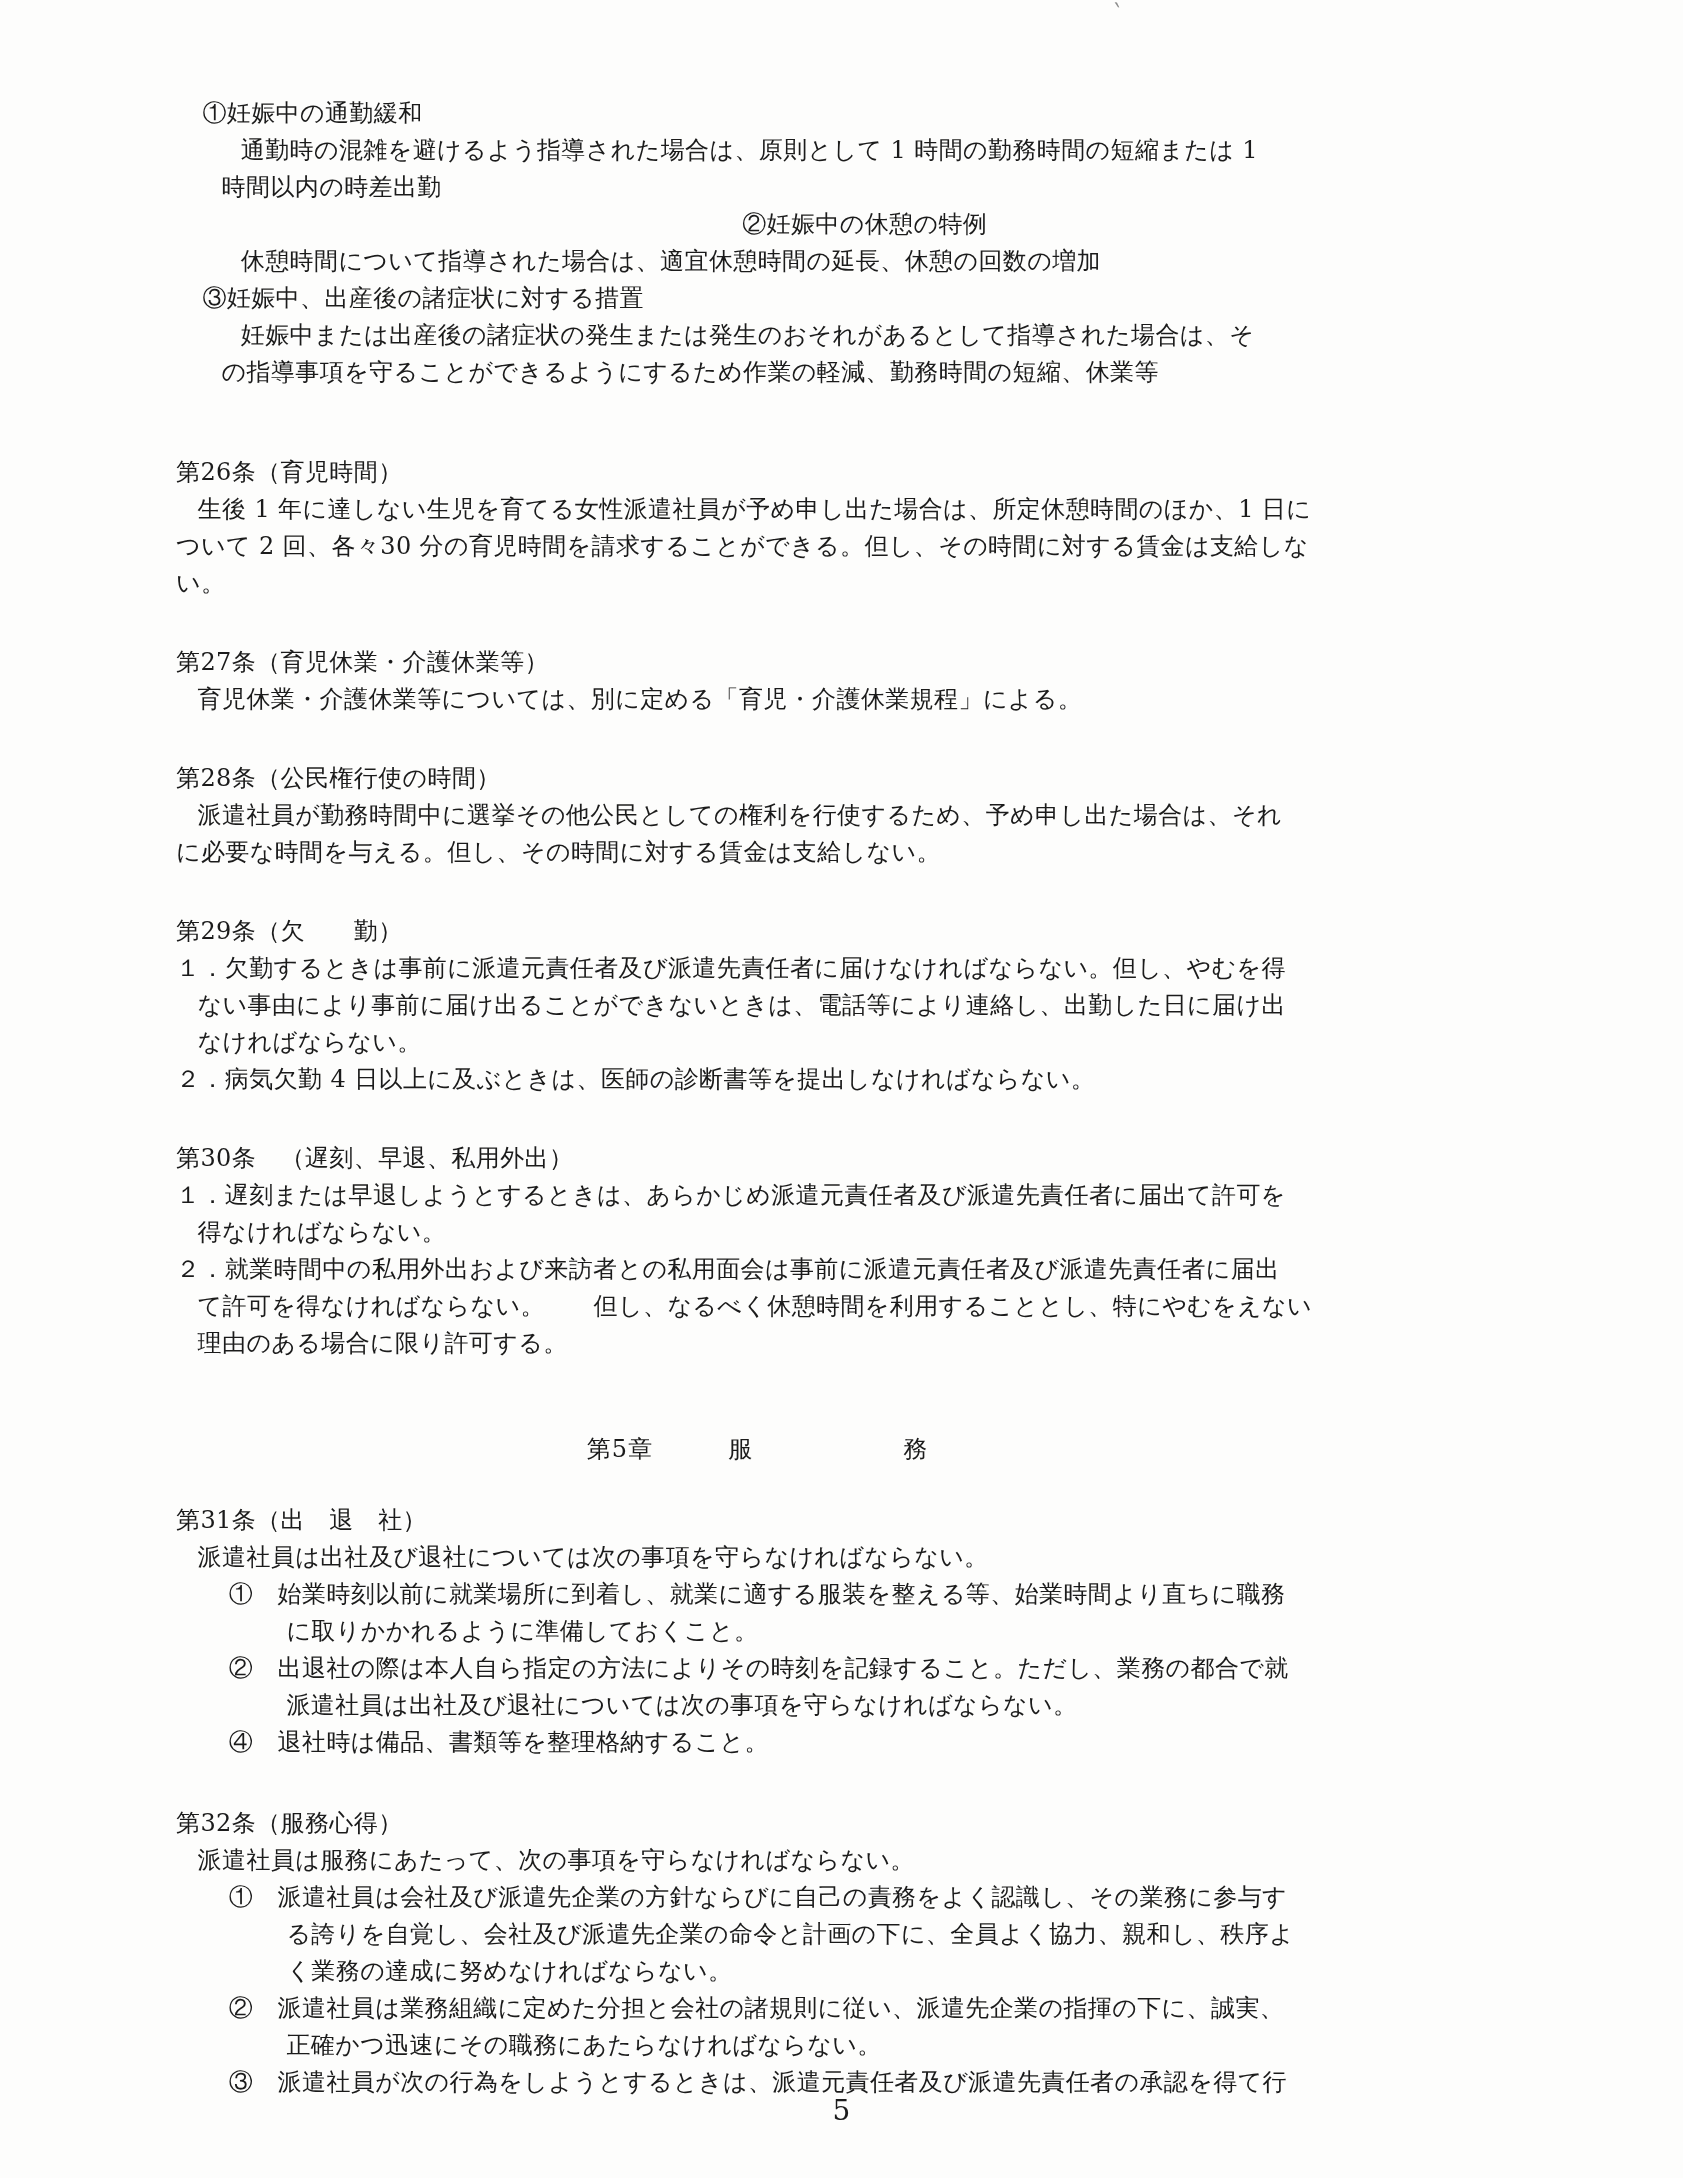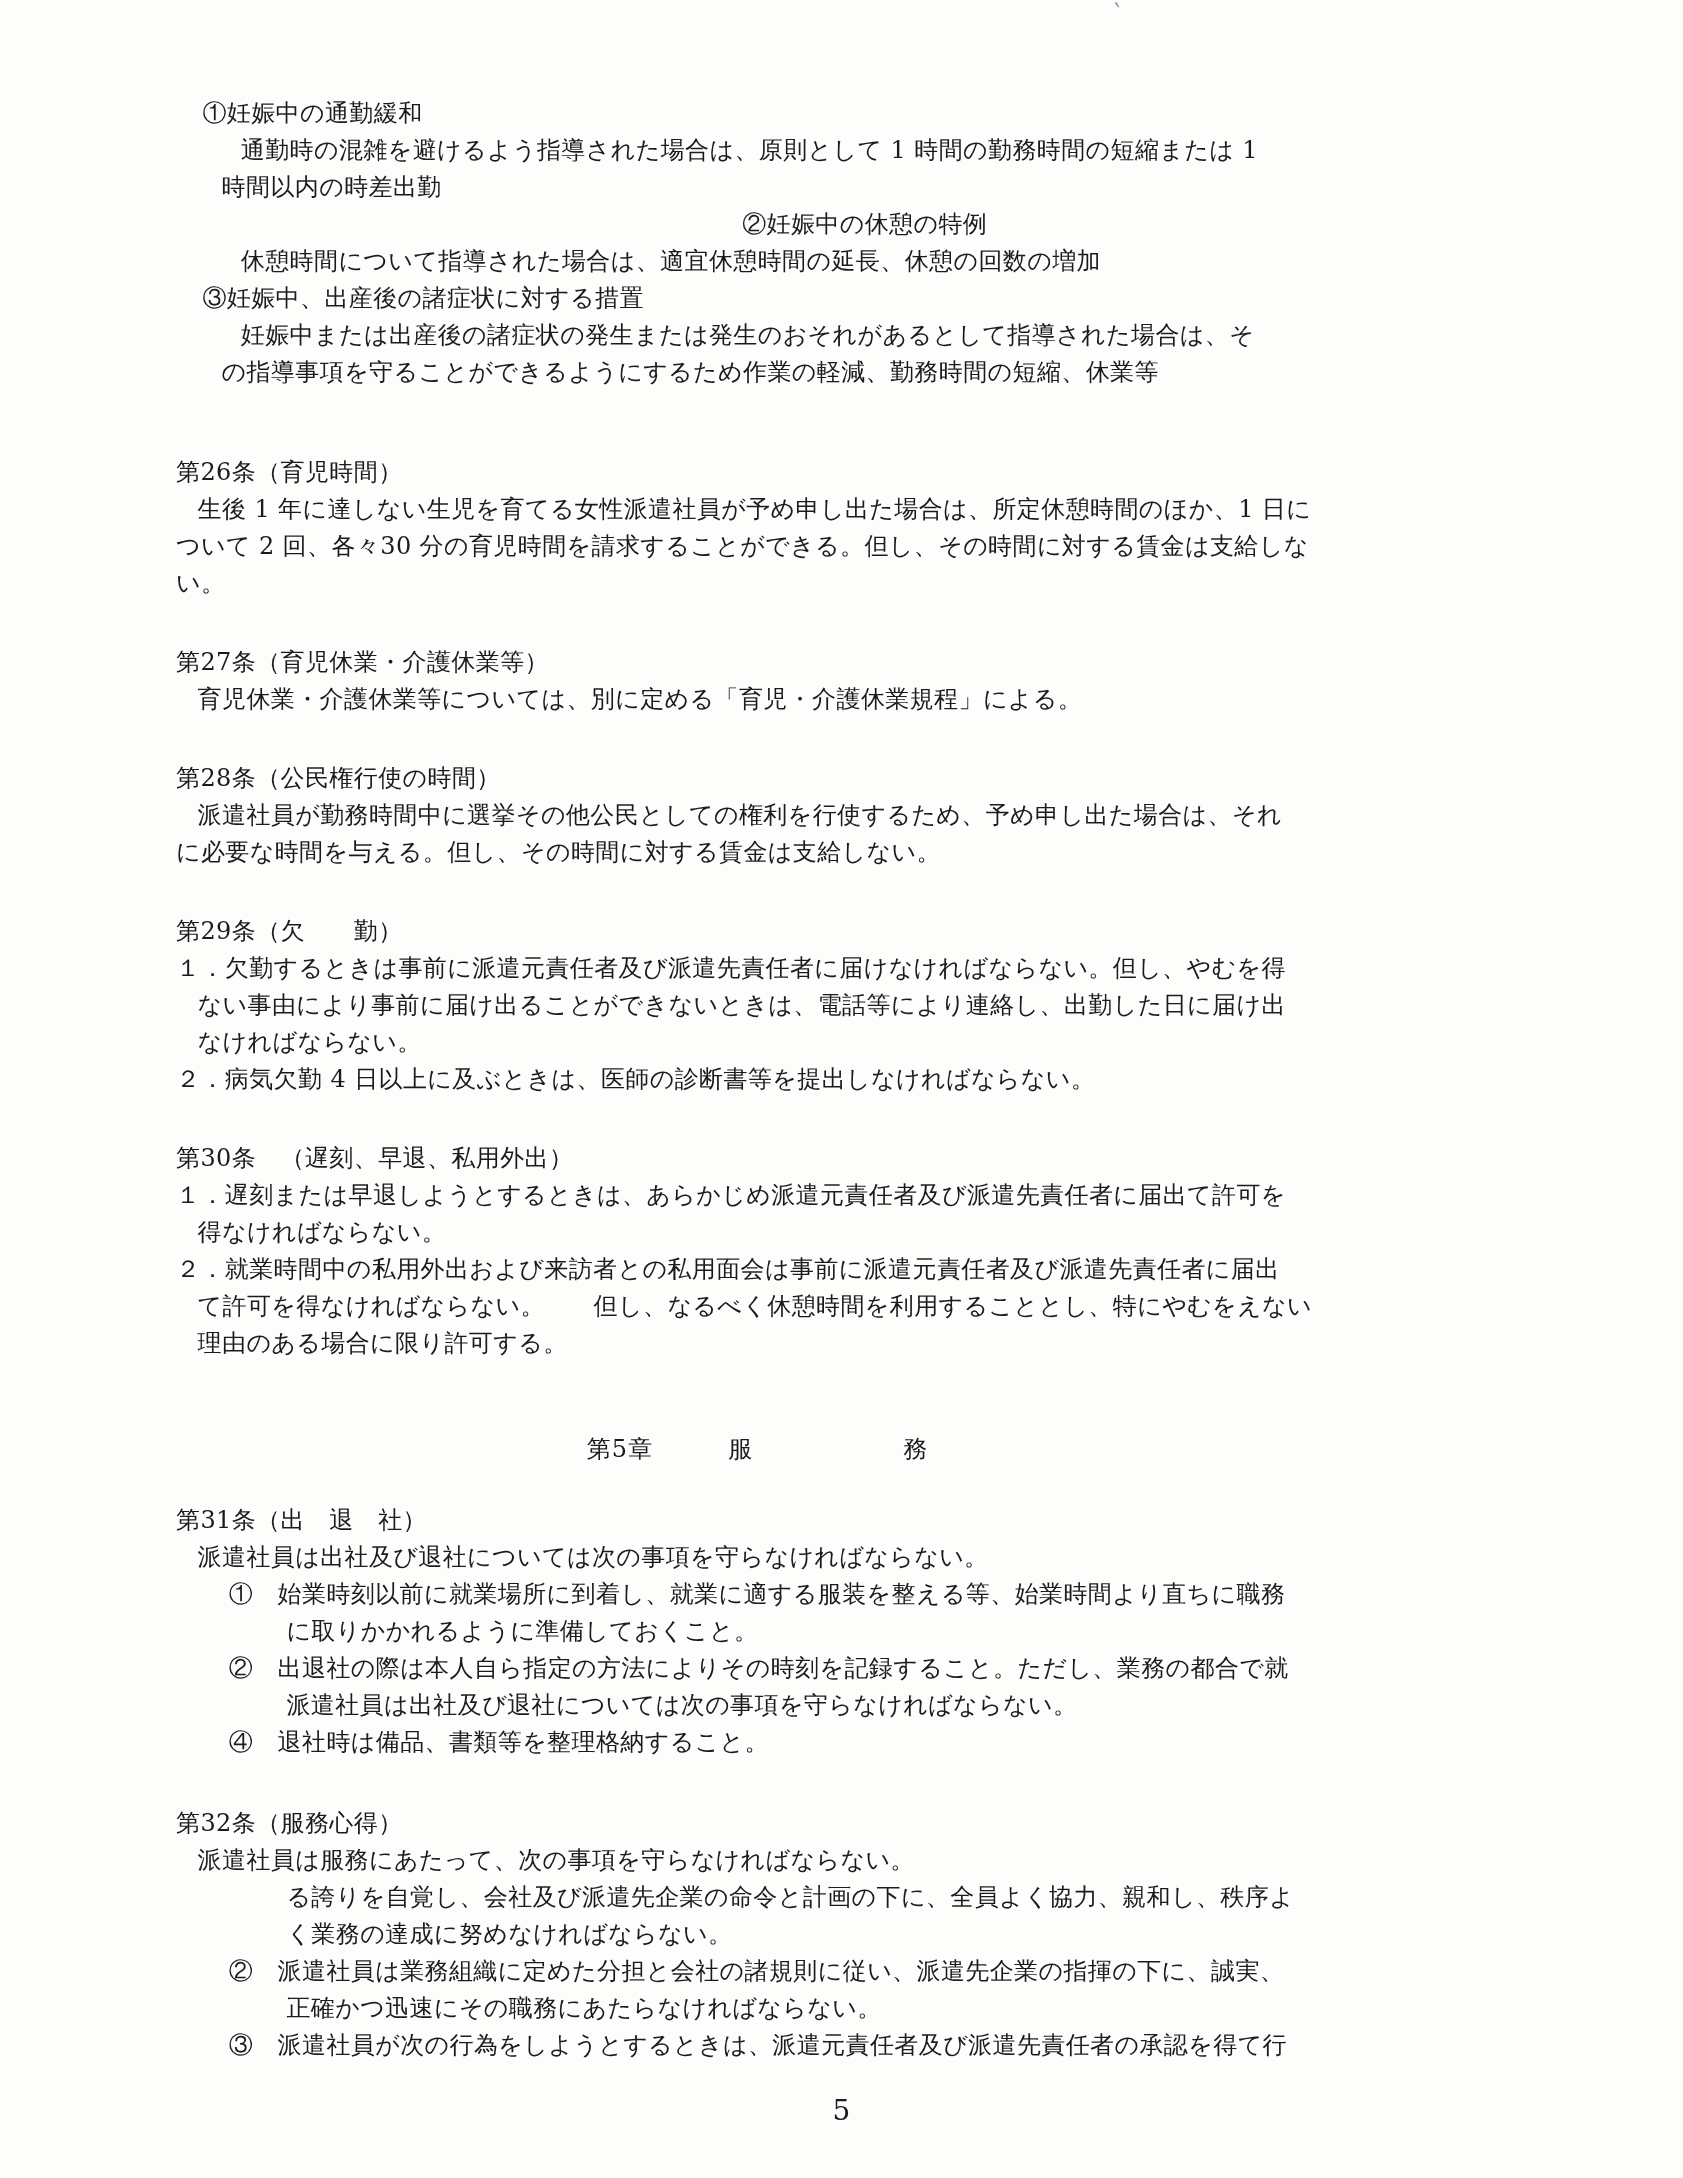--- a/index.html
+++ b/index.html
@@ -101,20 +101,21 @@
         <div class="line" data-name="text-line" style="padding-left: 0.9em;">派遣社員は出社及び退社については次の事項を守らなければならない。</div>
         <div class="line" data-name="text-line" style="padding-left: 2.2em;">①　始業時刻以前に就業場所に到着し、就業に適する服装を整える等、始業時間より直ちに職務</div>
         <div class="line" data-name="text-line" style="padding-left: 4.6em;">に取りかかれるように準備しておくこと。</div>
         <div class="line" data-name="text-line" style="padding-left: 2.2em;">②　出退社の際は本人自ら指定の方法によりその時刻を記録すること。ただし、業務の都合で就</div>
         <div class="line" data-name="text-line" style="padding-left: 4.6em;">派遣社員は出社及び退社については次の事項を守らなければならない。</div>
         <div class="line" data-name="text-line" style="padding-left: 2.2em;">④　退社時は備品、書類等を整理格納すること。</div>
       </section>
       <section class="sec" data-name="article-32">
         <div class="heading" data-name="article-heading">第32条（服務心得）</div>
         <div class="line" data-name="text-line" style="padding-left: 0.9em;">派遣社員は服務にあたって、次の事項を守らなければならない。</div>
+        <div class="line" data-name="text-line" style="padding-left: 2.2em;">①　派遣社員は会社及び派遣先企業の方針ならびに自己の責務をよく認識し、その業務に参与す</div>
         <div class="line" data-name="text-line" style="padding-left: 4.6em;">る誇りを自覚し、会社及び派遣先企業の命令と計画の下に、全員よく協力、親和し、秩序よ</div>
         <div class="line" data-name="text-line" style="padding-left: 4.6em;">く業務の達成に努めなければならない。</div>
         <div class="line" data-name="text-line" style="padding-left: 2.2em;">②　派遣社員は業務組織に定めた分担と会社の諸規則に従い、派遣先企業の指揮の下に、誠実、</div>
         <div class="line" data-name="text-line" style="padding-left: 4.6em;">正確かつ迅速にその職務にあたらなければならない。</div>
         <div class="line" data-name="text-line" style="padding-left: 2.2em;">③　派遣社員が次の行為をしようとするときは、派遣元責任者及び派遣先責任者の承認を得て行</div>
       </section>
     </main>
   <div class="page-number" data-name="page-number">5</div>
 </div>
 

